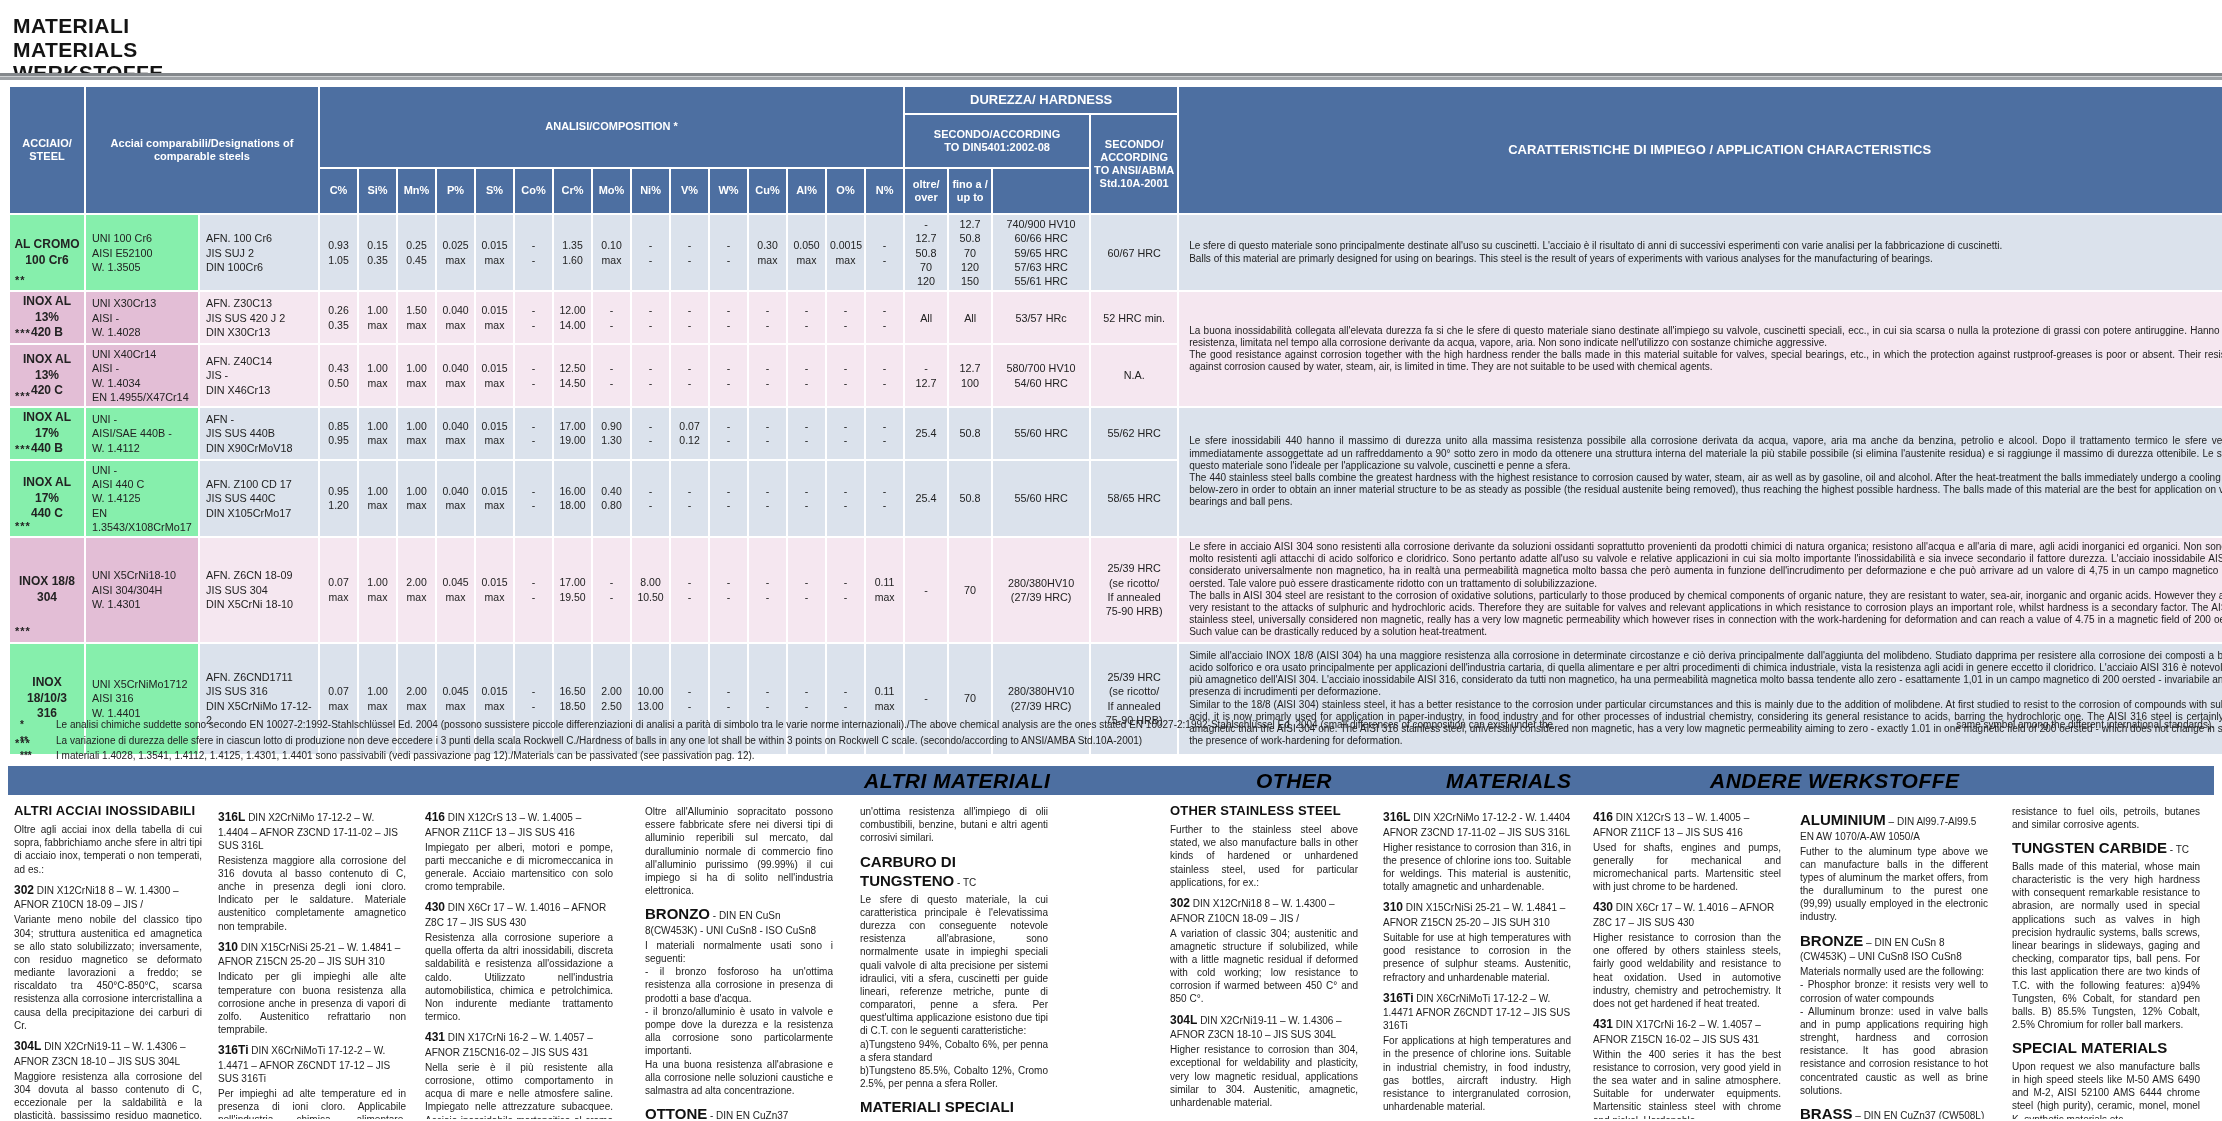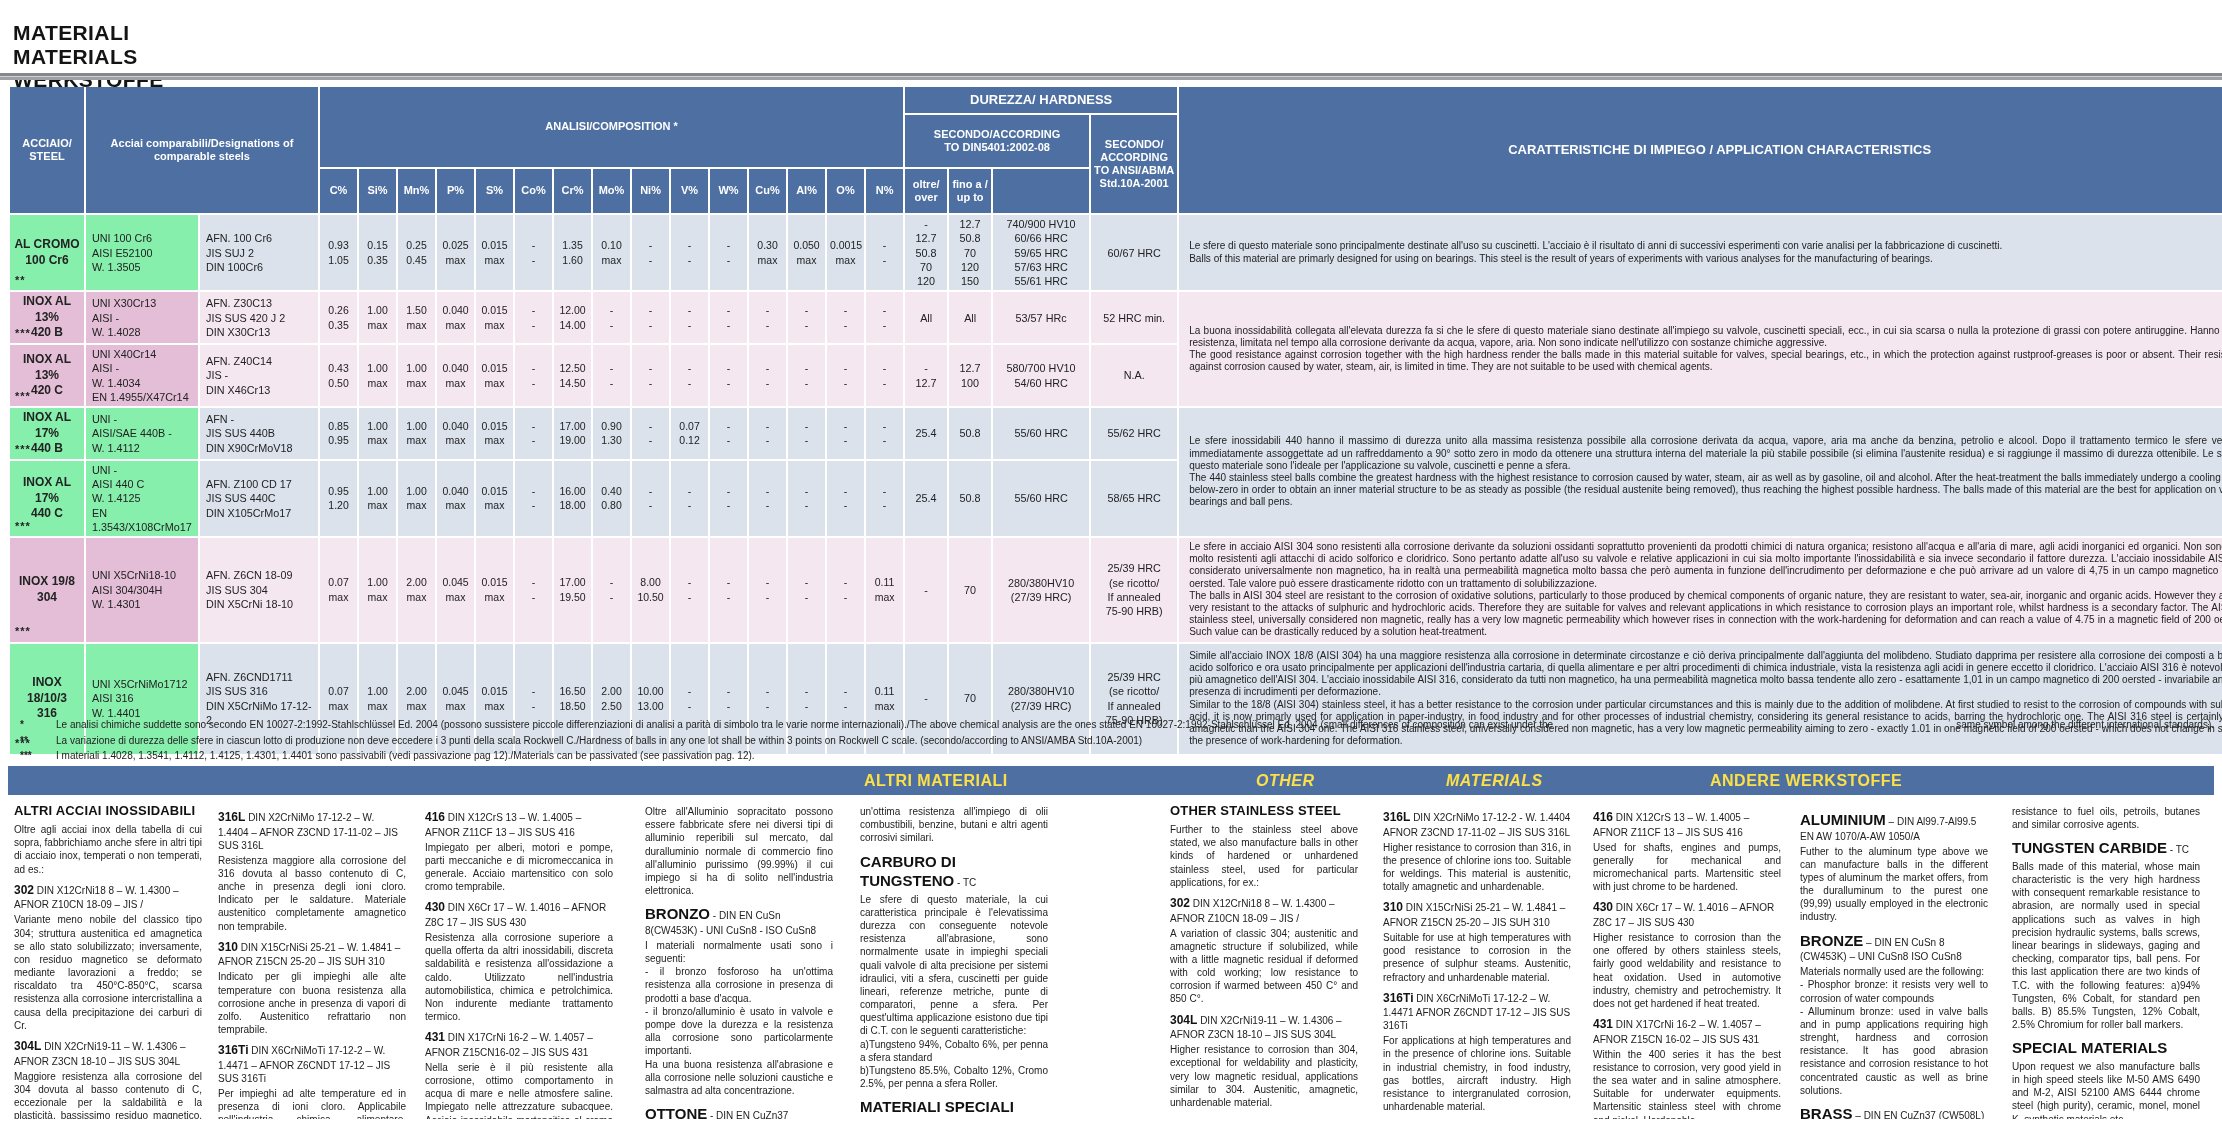--- a/index.html
+++ b/index.html
@@ -1,18 +1,18 @@
 <!DOCTYPE html>
 <html style="--hdr: #4d6fa1;"><head>
 <meta charset="utf-8">
 <style>
   html,body{margin:0;padding:0;background:#fff;}
   #page{position:relative;width:2222px;height:1121px;background:#fff;
         font-family:"Liberation Sans",sans-serif;color:#222;overflow:hidden;}
-  .ptitle{position:absolute;left:13px;top:21px;font-size:21px;font-weight:bold;
+  .ptitle{position:absolute;left:13px;top:14px;font-size:21px;font-weight:bold;
           line-height:1.12;letter-spacing:.4px;color:#141414;}
   .rule{position:absolute;left:0;top:73px;width:2222px;height:7px;
         background:linear-gradient(to bottom,#84888c 0 3px,#cfd2d4 3px 4px,#9ea2a6 4px 7px);}
   table{position:absolute;left:8px;top:85px;width:2206px;border-collapse:separate;
         border-spacing:2px;table-layout:fixed;}
   th,td{overflow:hidden;}
   .hcell{background:var(--hdr,#4d6fa1);color:#fff;font-weight:bold;text-align:center;
          vertical-align:middle;padding:1px 2px;font-size:11px;line-height:1.2;}
   .hsub{font-size:11px;}
   .hchar{font-size:13px;}
@@ -26,22 +26,22 @@
   .hcellb{font-size:10.8px;text-align:center;line-height:1.32;}
   .charcell{font-size:10px;line-height:1.22;text-align:justify;padding:3px 10px;}
   .dk-blue{background:#86efac;margin-left:16px;} .lt-blue{background:#dbe2ec;}
   .dk-pink{background:#e3bed6;} .lt-pink{background:#f5e7f0;}
   .fns{position:absolute;left:8px;top:717px;width:2206px;}
   .fnrow{display:flex;font-size:10px;line-height:1.55;color:#222;}
   .fnmark{width:36px;padding-left:12px;flex:none;font-weight:bold;}
   .fntext{flex:0 1 auto;}
   .fncont{margin-left:auto;padding-left:20px;flex:none;max-width:330px;}
   .banner{position:absolute;left:8px;top:766px;width:2206px;height:29px;background:var(--hdr,#4d6fa1);}
-  .banner span{position:absolute;top:0;line-height:29px;color:#fde047;font-weight:bold;
-               font-size:16px;letter-spacing:.5px;white-space:nowrap;}
+  .banner span{position:absolute;top:0;line-height:29px;color:#000000;font-weight:bold;
+               font-size:21px;letter-spacing:.5px;white-space:nowrap;font-style:italic;}
   .b-it{left:856px;} .b-en1{left:1248px;font-style:italic;} .b-en2{left:1438px;font-style:italic;}
   .b-de{left:1702px;}
   .bsec{position:absolute;left:0;top:803px;width:2222px;height:316px;}
   .bcol{position:absolute;top:0;width:188px;height:316px;overflow:hidden;}
   .btitle{font-size:13px;font-weight:bold;margin:0 0 5px 0;letter-spacing:.2px;color:#111;}
   .bhead{font-size:10px;margin-top:7px;line-height:1.3;text-align:left;}
   .mname{font-weight:bold;font-size:15px;color:#111;}
   .enum2{font-weight:bold;font-size:12px;color:#111;}
   .ecode{font-size:10px;}
   .bpara{font-size:10px;line-height:1.32;text-align:justify;white-space:pre-line;margin-top:2px;}
@@ -593,21 +593,21 @@
           </td>
           <td class="lt-blue hcellb">
             <div>55/60 HRC</div>
           </td>
           <td class="lt-blue hcellb">
             <div>58/65 HRC</div>
           </td>
         </tr>
         <tr style="height: 94px;">
           <td class="dk-pink namecell">
-            <div>INOX 19/8</div>
+            <div>INOX 18/8</div>
             <div>304</div>
             <div class="stars">***</div>
           </td>
           <td class="dk-pink desig">
             <div>UNI X5CrNi18-10</div>
             <div>AISI 304/304H</div>
             <div>W. 1.4301</div>
           </td>
           <td class="lt-pink desig">
             <div>AFN. Z6CN 18-09</div>

